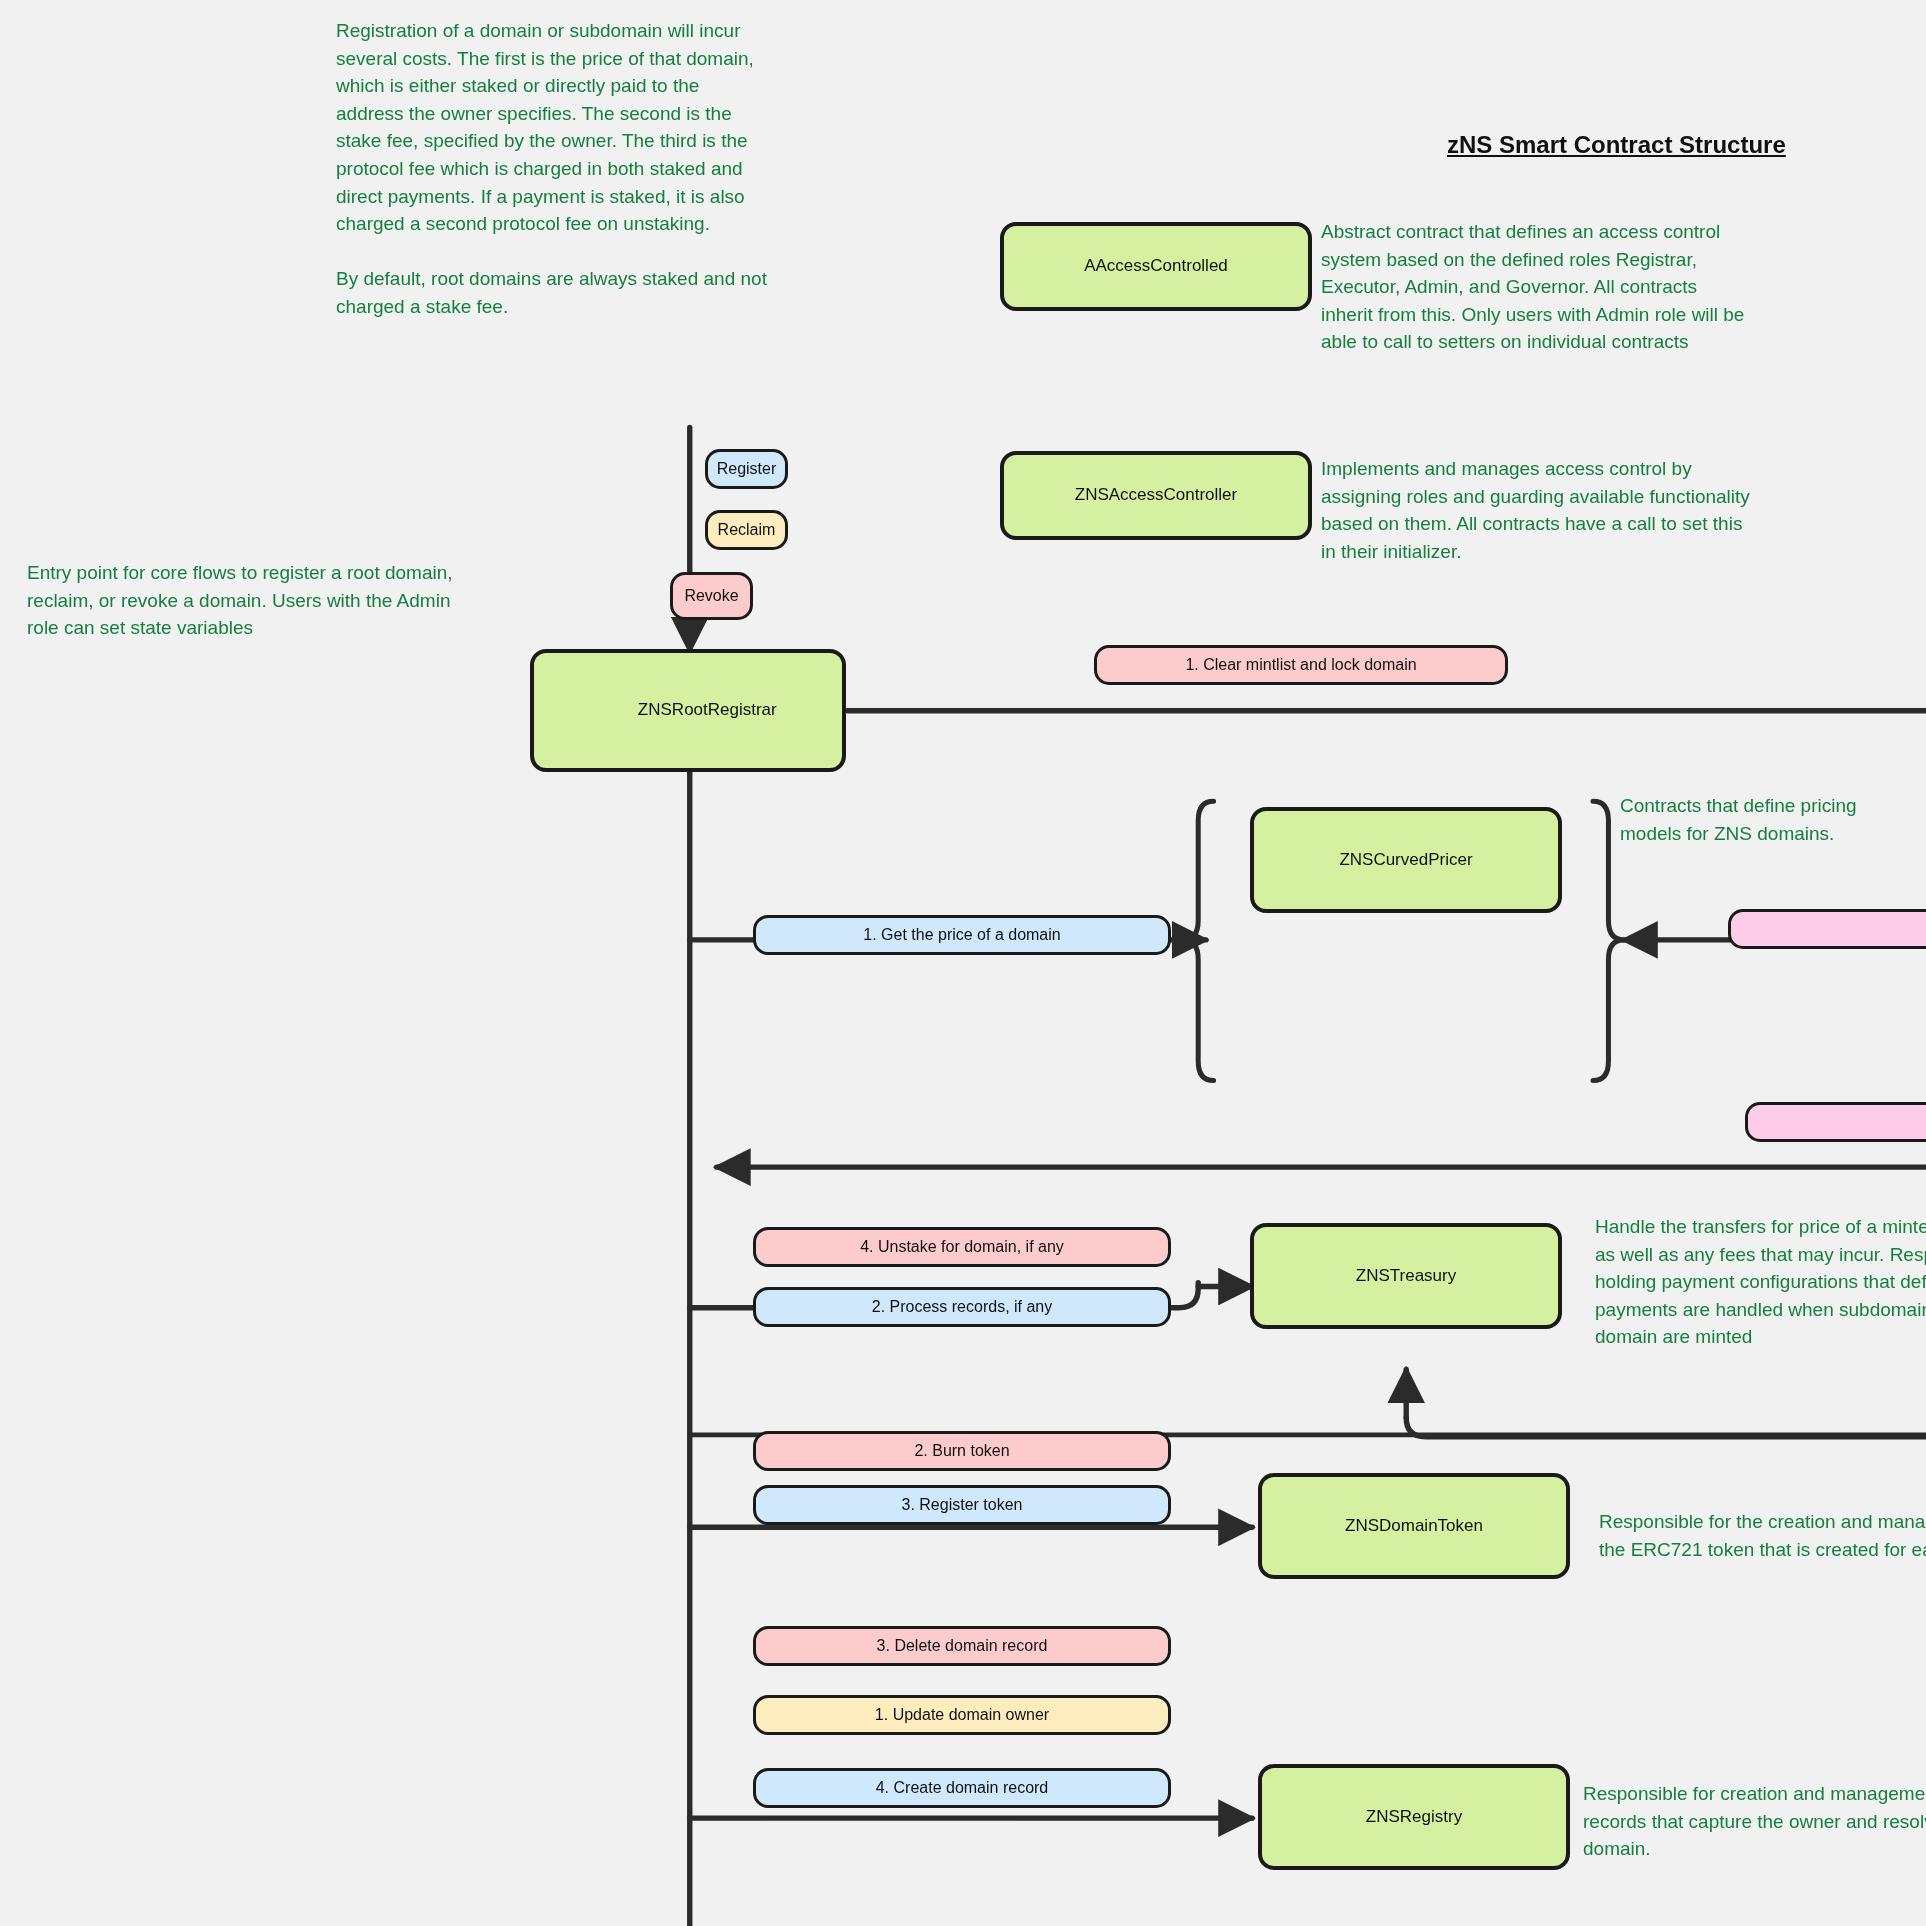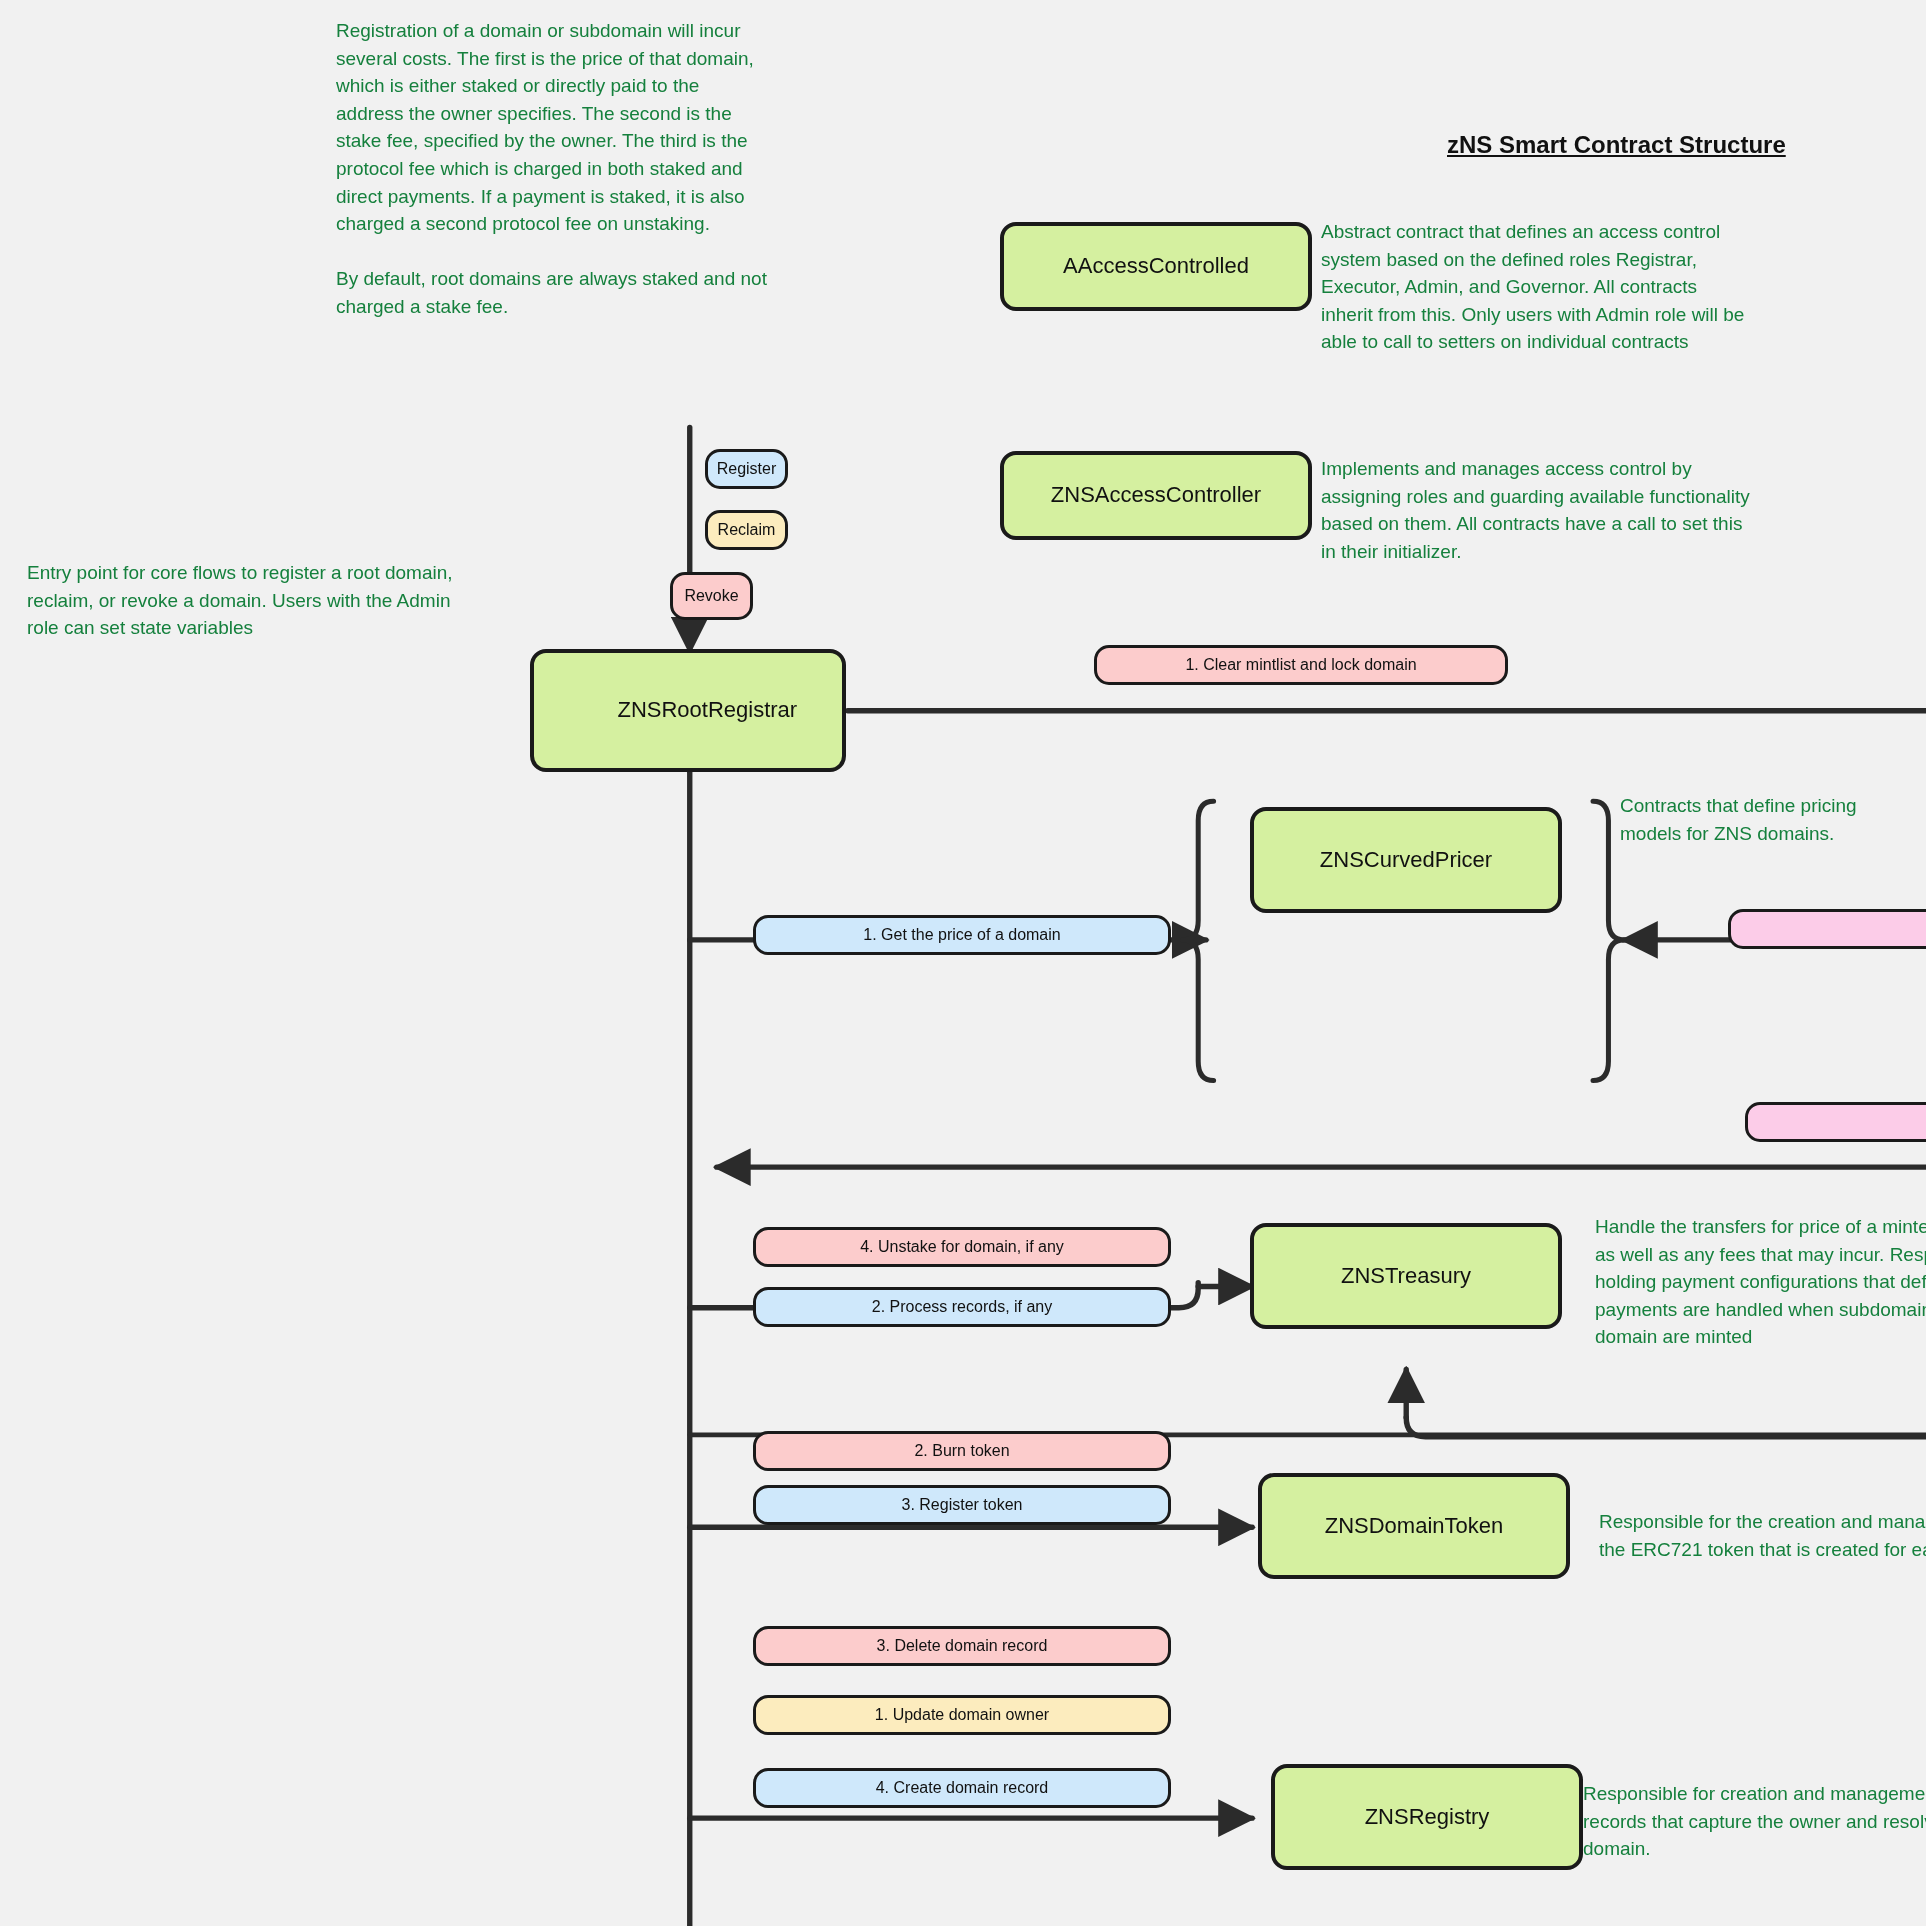--- a/index.html
+++ b/index.html
@@ -19,21 +19,21 @@
     position: absolute;
     box-sizing: border-box;
     background: #d5f0a0;
     border: 4.2px solid #1a1a1a;
     border-radius: 16px;
     display: flex;
     align-items: center;
     justify-content: center;
     text-align: center;
     color: #111;
-    font-size: 22px;
+    font-size: 17px;
     line-height: 1.2;
     padding: 2.3px 5.4px;
   }
 
   .pill {
     position: absolute;
     box-sizing: border-box;
     border: 3.5px solid #1a1a1a;
     border-radius: 15px;
     display: flex;
@@ -191,21 +191,21 @@
 
 
   <div class="node" style="left:1250px; top:1223px; width:312px; height:106px;">
     <span>ZNSTreasury</span>
   </div>
 
   <div class="node" style="left:1258px; top:1473px; width:312px; height:106px;">
     <span>ZNSDomainToken</span>
   </div>
 
-  <div class="node" style="left:1258px; top:1764px; width:312px; height:106px;margin-left:13px;">
+  <div class="node" style="left:1258px; top:1764px; width:312px; height:106px;">
     <span>ZNSRegistry</span>
   </div>
 
   <div class="pill blue" style="left:705px; top:449px; width:83px; height:40px;">
     <span>Register</span>
   </div>
 
   <div class="pill yellow" style="left:705px; top:510px; width:83px; height:40px;">
     <span>Reclaim</span>
   </div>

